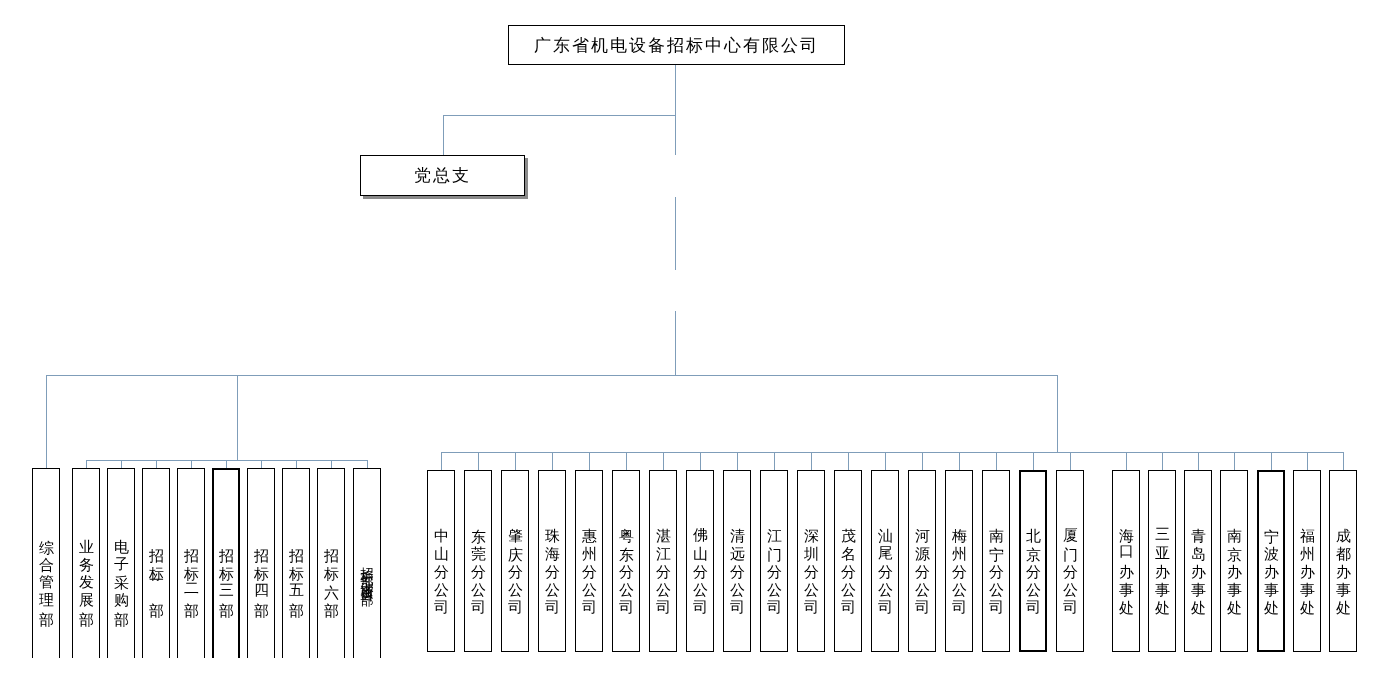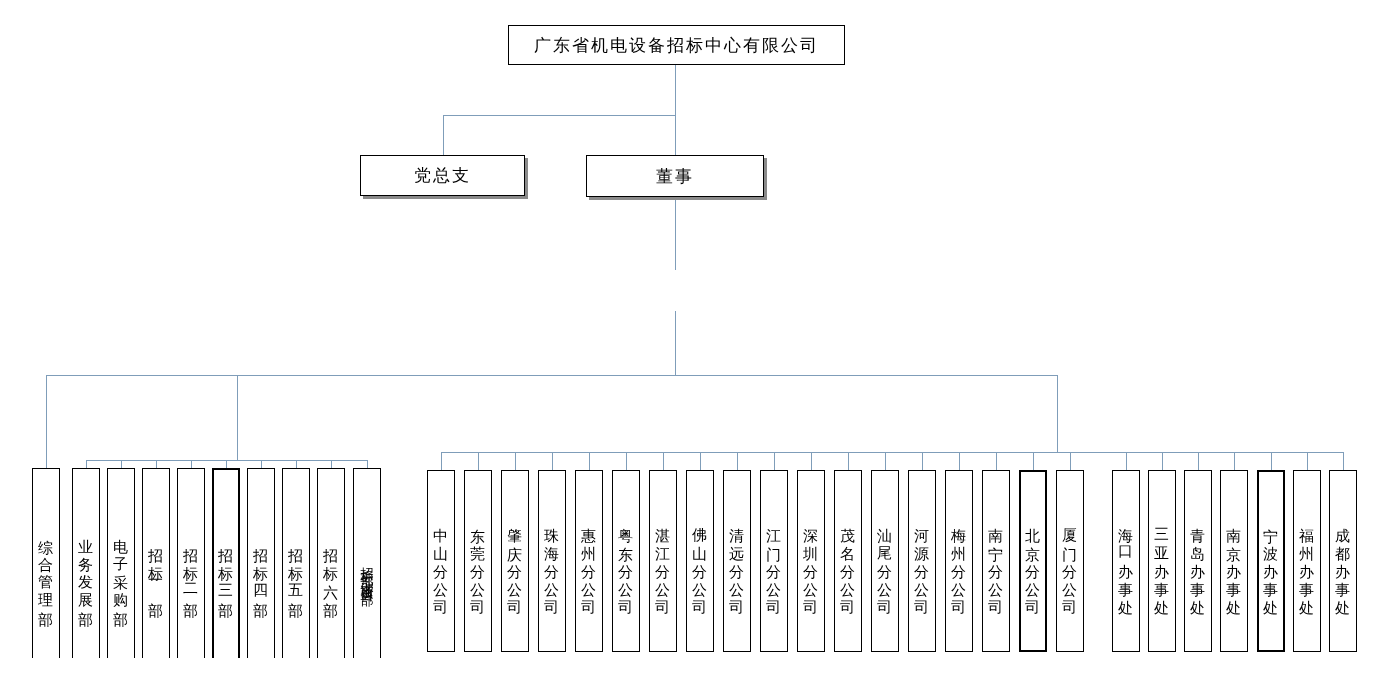--- a/index.html
+++ b/index.html
@@ -1,20 +1,20 @@
 <!DOCTYPE html>
 <html style="--connector: #7f9db9; --border: #000000; --background: #ffffff;"><head>
 <meta charset="utf-8">
 <title>组织结构图</title>
 <style>
   * { margin:0; padding:0; box-sizing:border-box; }
   html,body { background:#ffffff; }
   .canvas {
     position:relative; width:1390px; height:658px; background:#ffffff;
-    font-family:Liberation Sans, sans-serif; color:#000;
+    font-family:Liberation Serif, serif; color:#000;
     overflow:hidden;
     border-radius:17px;
   }
   .line { position:absolute; background:var(--connector,#7f9db9); }
   .hline { height:1px; }
   .vline { width:1px; }
   .box {
     position:absolute; background:#fff;
     border:1px solid var(--border,#000);
     display:flex; align-items:center; justify-content:center;
@@ -84,23 +84,20 @@
   <div class="line vline" style="left:1271px;top:452px;height:18px"></div>
   <div class="line vline" style="left:1307px;top:452px;height:18px"></div>
   <div class="line vline" style="left:1343px;top:452px;height:18px"></div>
 
   <div class="box hbox" style="left:508px;top:25px;width:337px;height:40px">
     <span>广东省机电设备招标中心有限公司</span>
   </div>
   <div class="box hbox shadow" style="left:360px;top:155px;width:165px;height:41px">
     <span>党总支</span>
   </div>
-  <div class="box hbox shadow" style="left:586px;top:155px;width:178px;height:42px">
-    <span>董事</span>
-  </div>
 
   <div class="box vbox dept" style="left:32px">
       <span class="vtext">综合管理部</span>
     </div>
   <div class="box vbox dept" style="left:72px">
       <span class="vtext">业务发展部</span>
     </div>
   <div class="box vbox dept" style="left:107px">
       <span class="vtext">电子采购部</span>
     </div>

